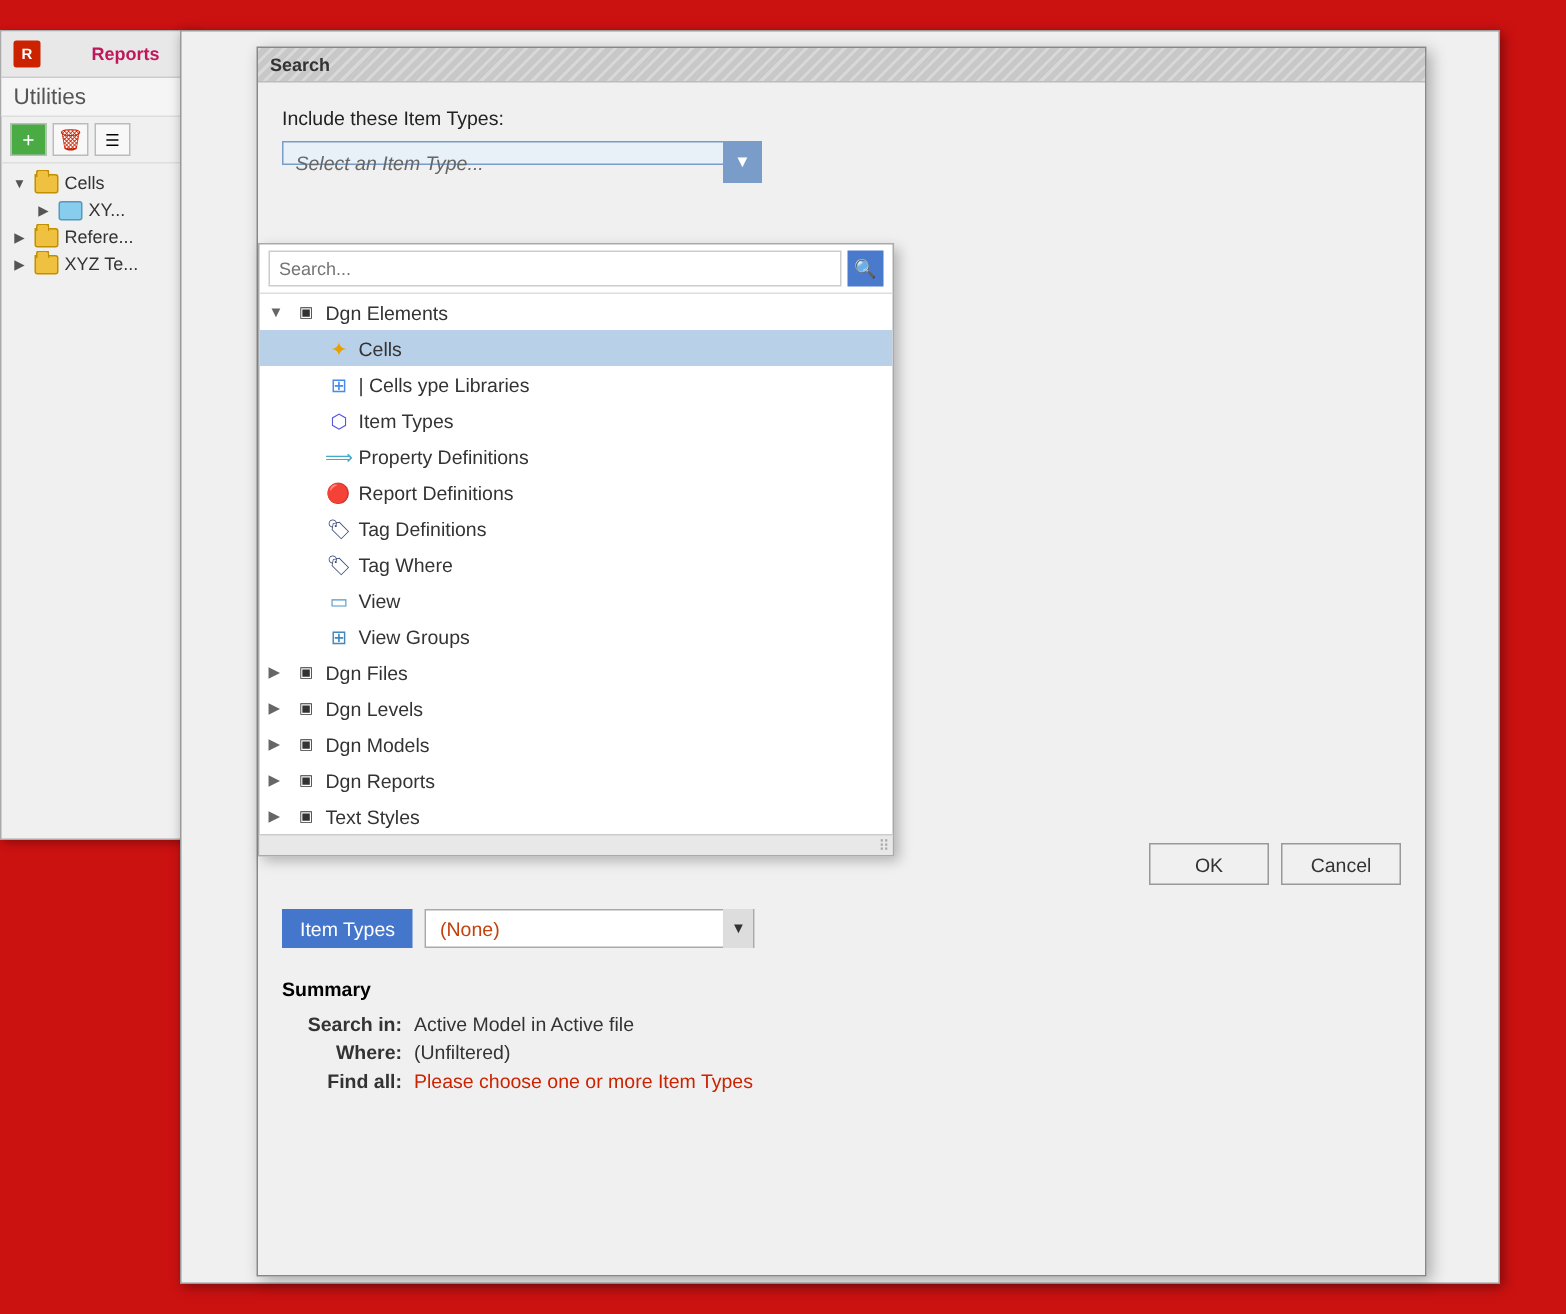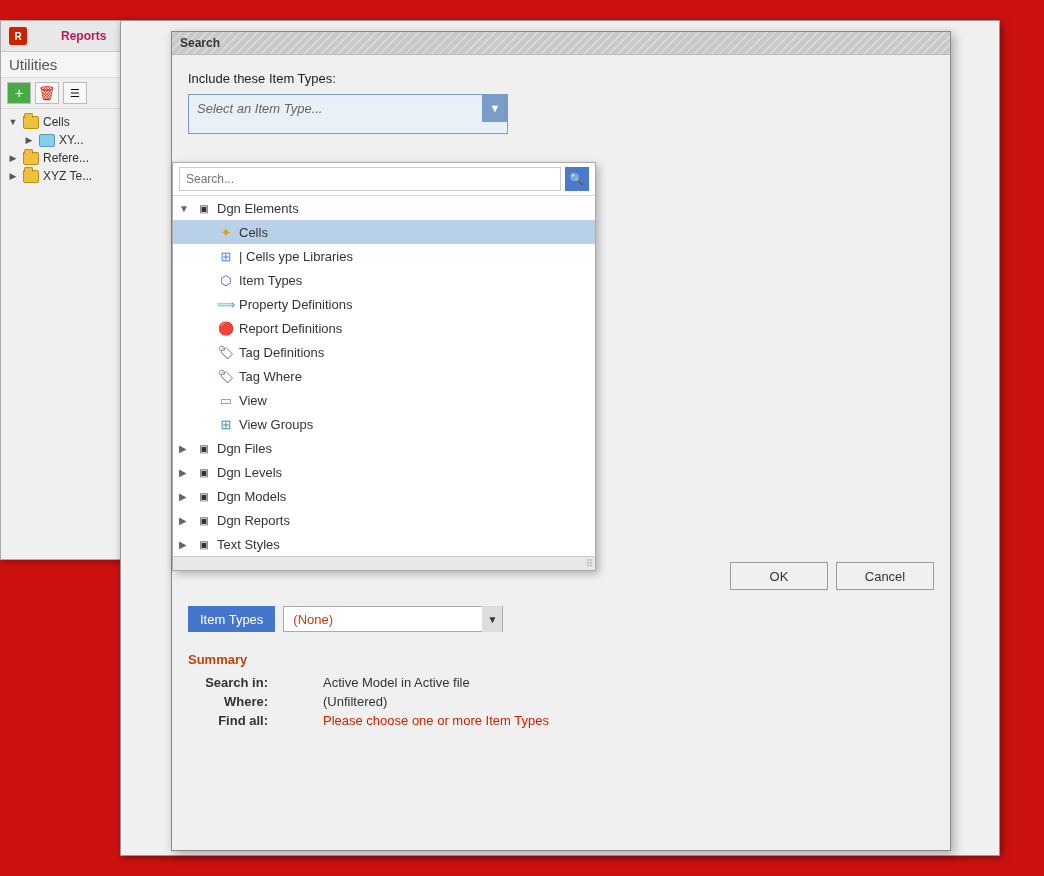--- a/index.html
+++ b/index.html
@@ -190,21 +190,21 @@
 
     .dropdown-select {
       width: 100%;
       padding: 4px 30px 4px 8px;
       border: 1px solid #7a9cc8;
       background: #e8f0f8;
       color: #333;
       font-size: 13px;
       cursor: pointer;
       appearance: none;
-      height: 40px;
+      height: 16px;
     }
 
     .dropdown-arrow {
       position: absolute;
       right: 0;
       top: 0;
       width: 26px;
       height: 28px;
       background: #7a9cc8;
       display: flex;
@@ -318,21 +318,21 @@
     }
 
     .ok-cancel-row {
       display: flex;
       justify-content: flex-end;
       gap: 8px;
       margin-bottom: 16px;
     }
 
     .dlg-button {
-      width: 98px;
+      width: 80px;
       height: 28px;
       border: 1px solid #999;
       background: #f0f0f0;
       font-size: 13px;
       cursor: pointer;
       color: #333;
     }
 
     .item-types-row {
       display: flex;
@@ -378,41 +378,40 @@
       color: #333;
     }
 
     .summary-section {
       margin-top: 20px;
     }
 
     .summary-title {
       font-size: 13px;
       font-weight: 600;
-      color: #c2410c;
+      color: #000000;
       margin-bottom: 8px;
     }
 
     .summary-row {
       display: flex;
       gap: 8px;
       margin-bottom: 4px;
       font-size: 13px;
     }
 
     .summary-key {
       font-weight: 600;
       color: #333;
       min-width: 80px;
       text-align: right;
     }
 
     .summary-val {
       color: #333;
-      margin-left: 47px;
     }
 
     .summary-val.error {
       color: #cc2200;
     }
   </style>
 </head>
 <body>
 
 <div class="sidebar">

